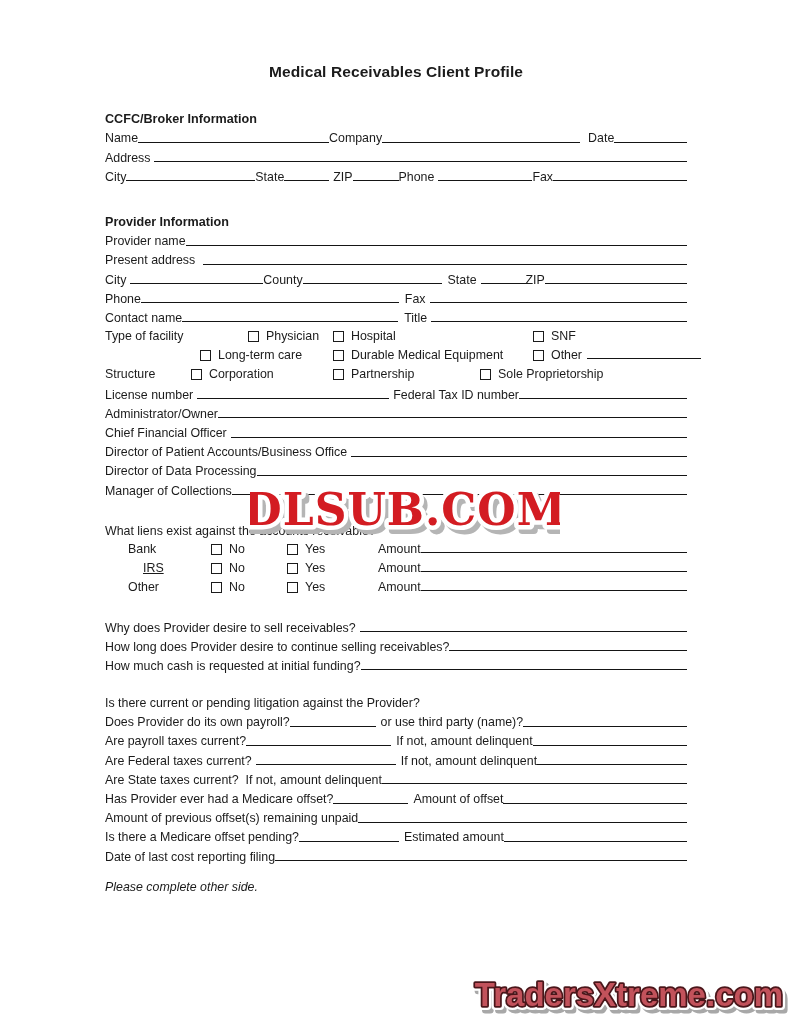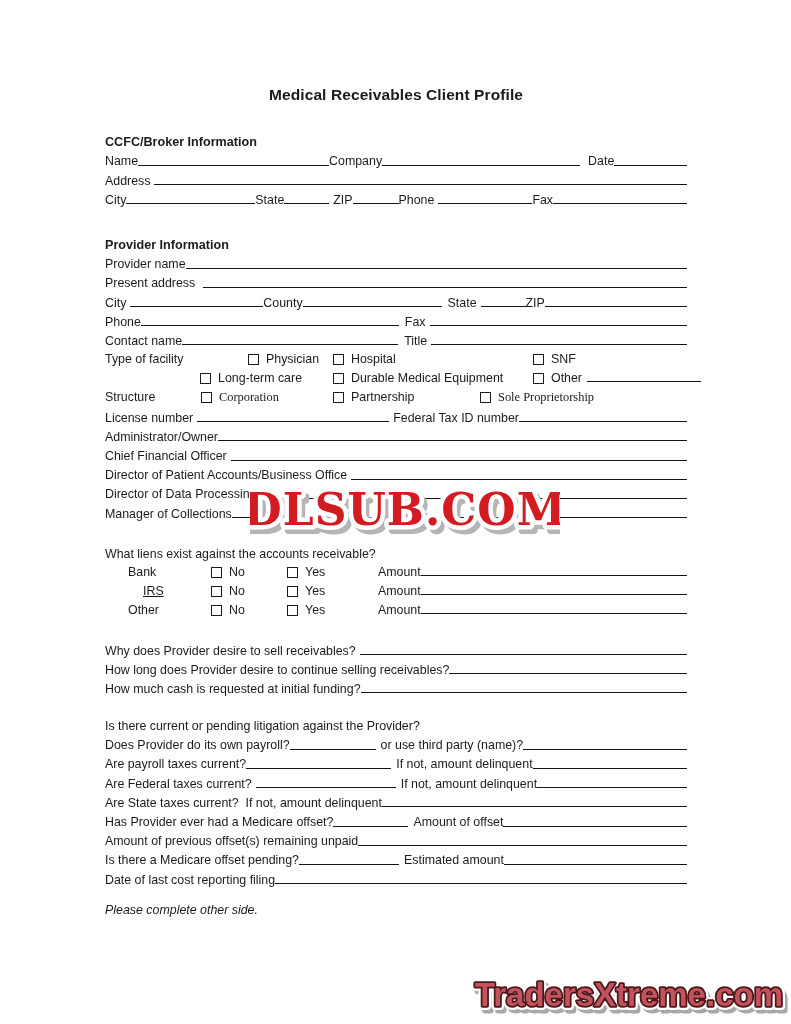--- a/index.html
+++ b/index.html
@@ -4,21 +4,21 @@
 <style>
   :root{
     --dlsub-red:#d31c22; --traders-red:#c2525b; --traders-stroke:#4a161a;
     --tc4s-top:#262626; --tc4s-mid:#1f1f1f; --tc4s-bottom:#7d4b44;
     --ink:#1b1b1b; --line:#151515;
   }
   html,body{margin:0;padding:0;}
   body{background:#e8e8e8;font-family:"Liberation Sans",sans-serif;}
   .page{position:relative;width:791px;height:1024px;background:#ffffff;overflow:hidden;}
   .doc{position:absolute;left:105px;top:0;width:582px;color:var(--ink);font-size:12.4px;}
-  .title{margin-top:86px;height:19px;font-size:15.5px;font-weight:700;text-align:center;letter-spacing:.1px;}
+  .title{margin-top:63px;height:19px;font-size:15.5px;font-weight:700;text-align:center;letter-spacing:.1px;}
   .row{display:flex;align-items:flex-end;height:19.2px;position:relative;}
   .hrow{font-weight:700;font-size:12.6px;text-align:right;}
   .lbl{white-space:pre;flex:0 0 auto;}
   .fill{flex:0 0 auto;border-bottom:1.2px solid var(--line);margin-bottom:2.5px;height:0;}
   .fx{flex:1 1 auto;}
   .ml4{margin-left:4px;} .ml5{margin-left:5px;} .ml6{margin-left:6px;} .ml8{margin-left:8px;}
   .mt-broker{margin-top:25px;} .mt-provider{margin-top:26px;} .mt-liens{margin-top:21px;}
   .mt-fund{margin-top:20px;} .mt-fin{margin-top:18px;} .mt-foot{margin-top:12px;}
   .col{position:absolute;bottom:1px;display:flex;align-items:center;}
   .col .lbl{line-height:13px;}
@@ -131,29 +131,29 @@
         <span class="cb"></span>
         <span class="lbl">Other</span>
         <span class="fill fx ml5"></span>
       </span>
     </div>
 
     <div class="row">
       <span class="col" style="left:0;">
         <span class="lbl">Structure</span>
       </span>
-      <span class="col" style="left:96px;font-family:Liberation Serif, serif;">
+      <span class="col" style="left:86px;">
         <span class="cb"></span>
         <span class="lbl">Corporation</span>
       </span>
       <span class="col" style="left:228px;">
         <span class="cb"></span>
         <span class="lbl">Partnership</span>
       </span>
-      <span class="col" style="left:375px;font-family:Liberation Serif, serif;">
+      <span class="col" style="left:375px;">
         <span class="cb"></span>
         <span class="lbl">Sole Proprietorship</span>
       </span>
     </div>
 
     <div class="row">
       <span class="lbl">License number</span>
       <span class="fill ml4" style="width:192px;"></span>
       <span class="lbl ml4">Federal Tax ID number</span>
       <span class="fill fx"></span>

